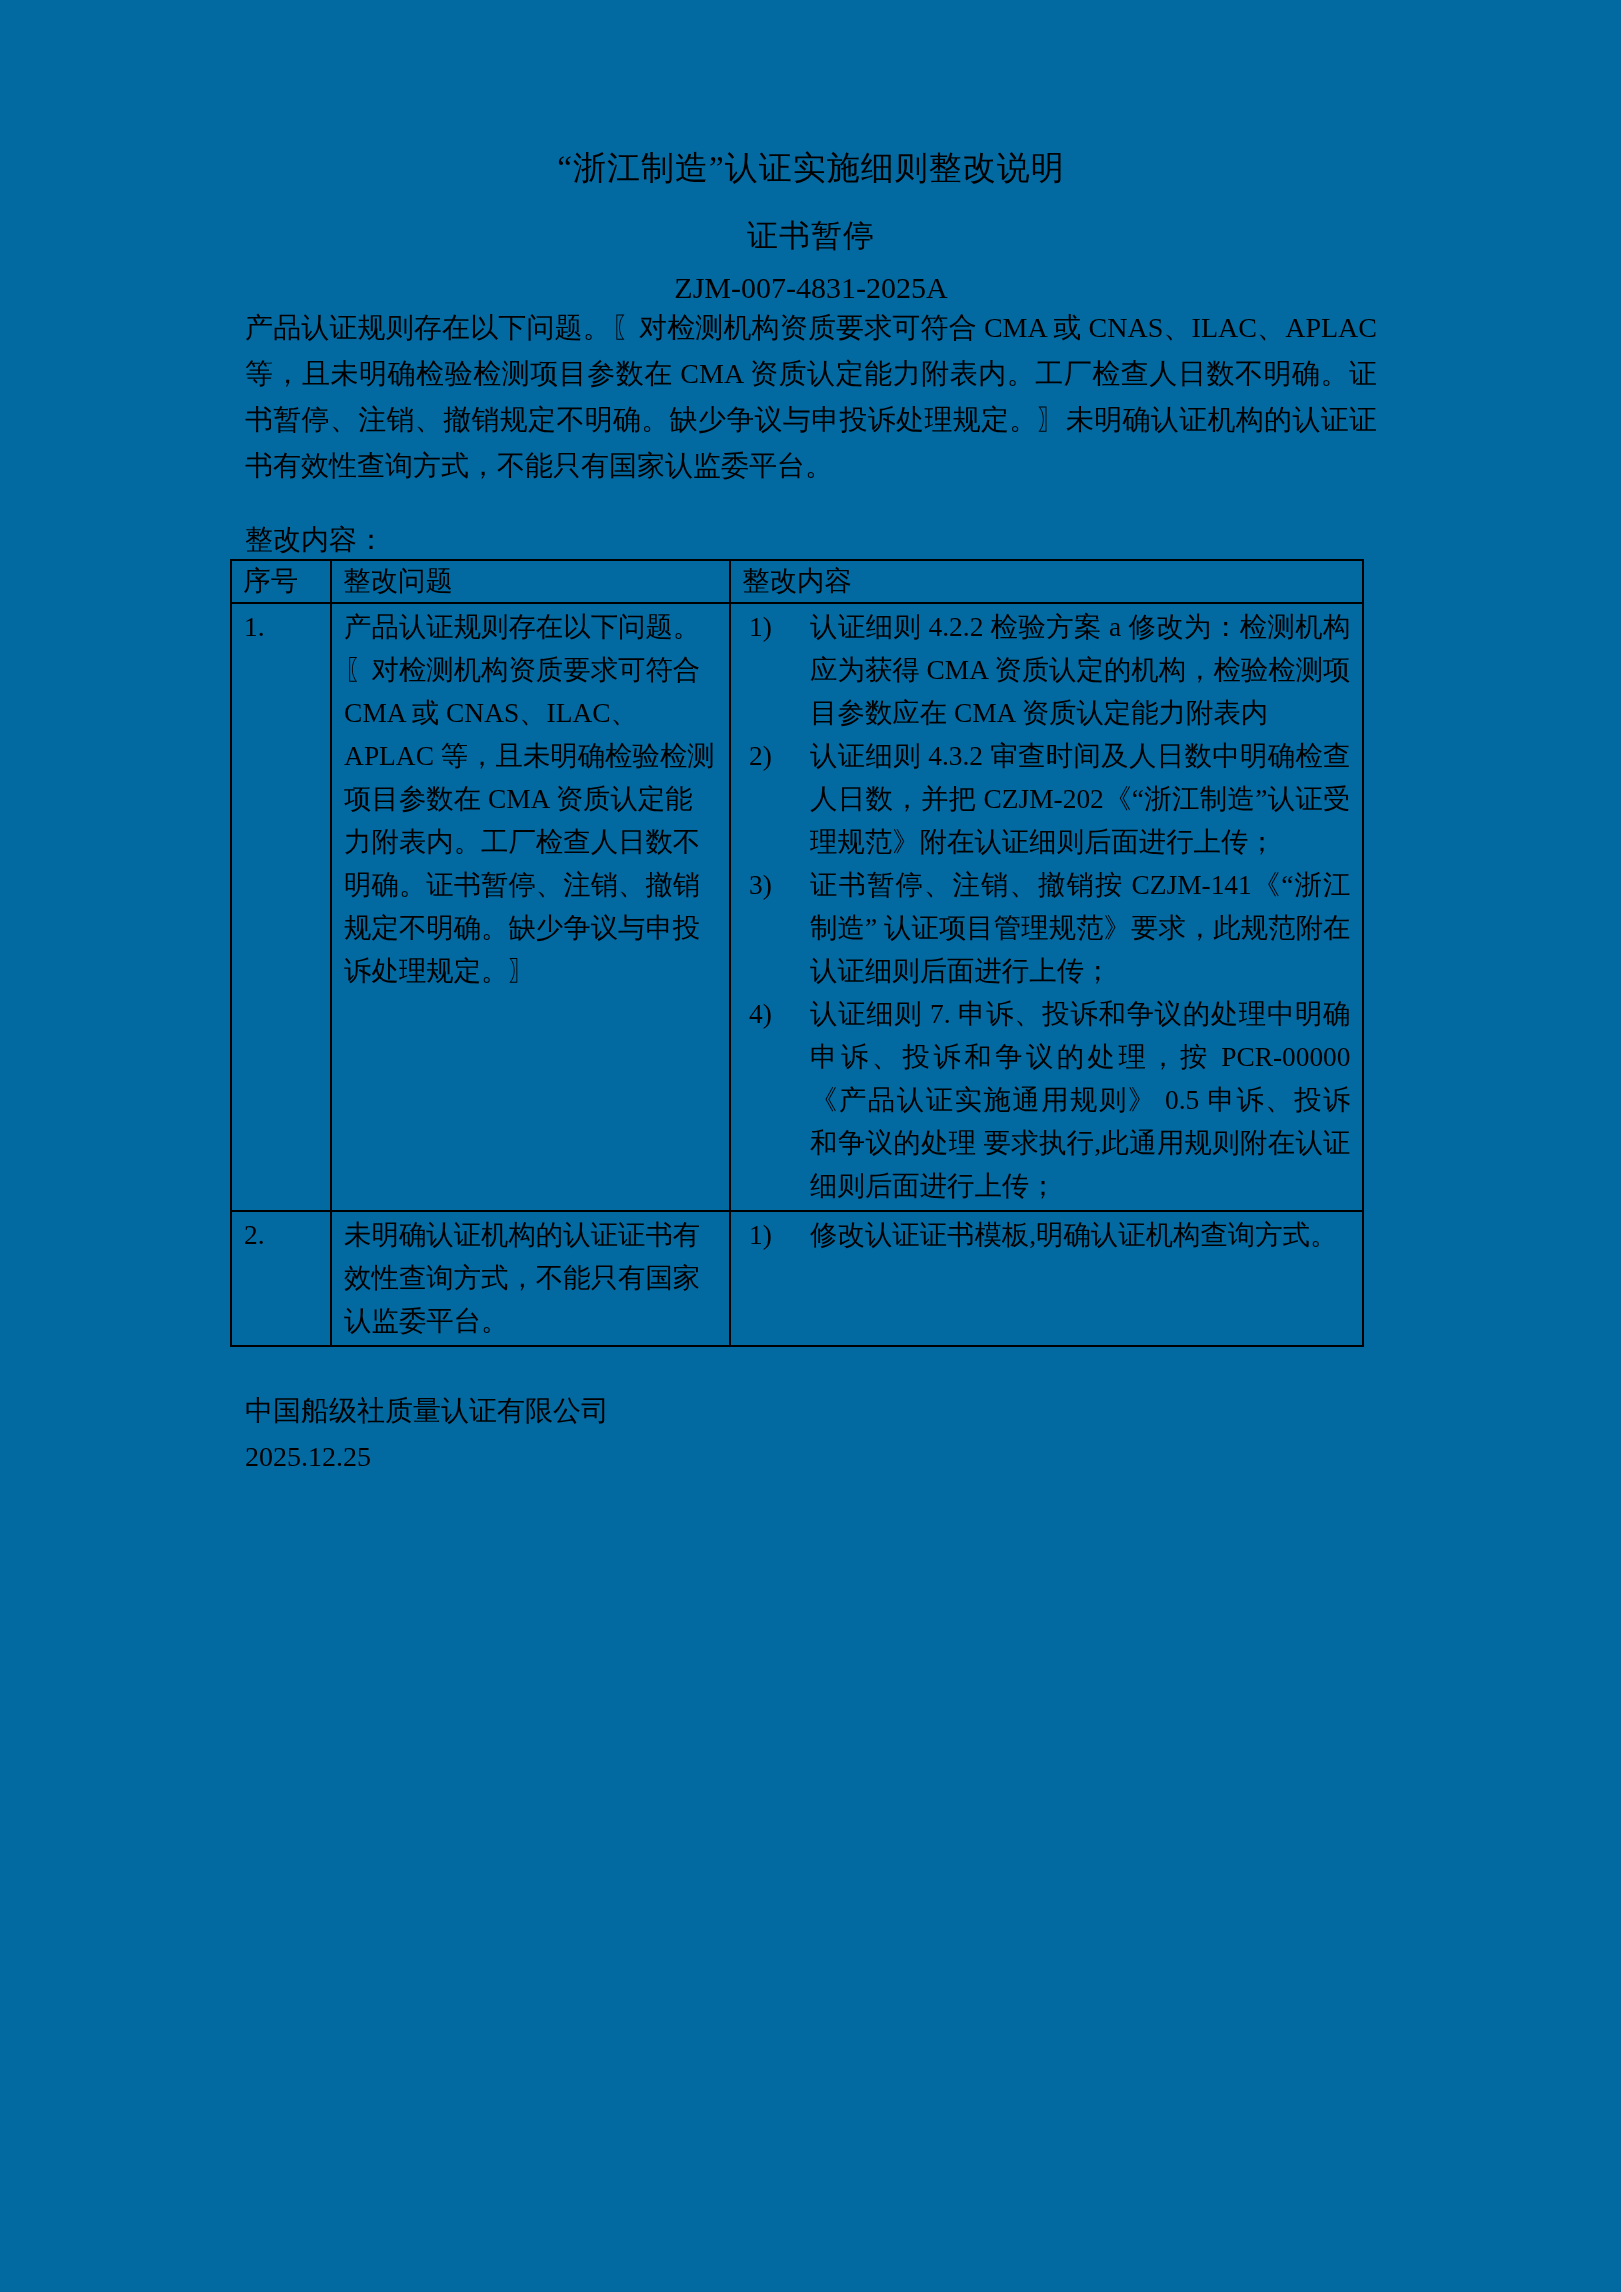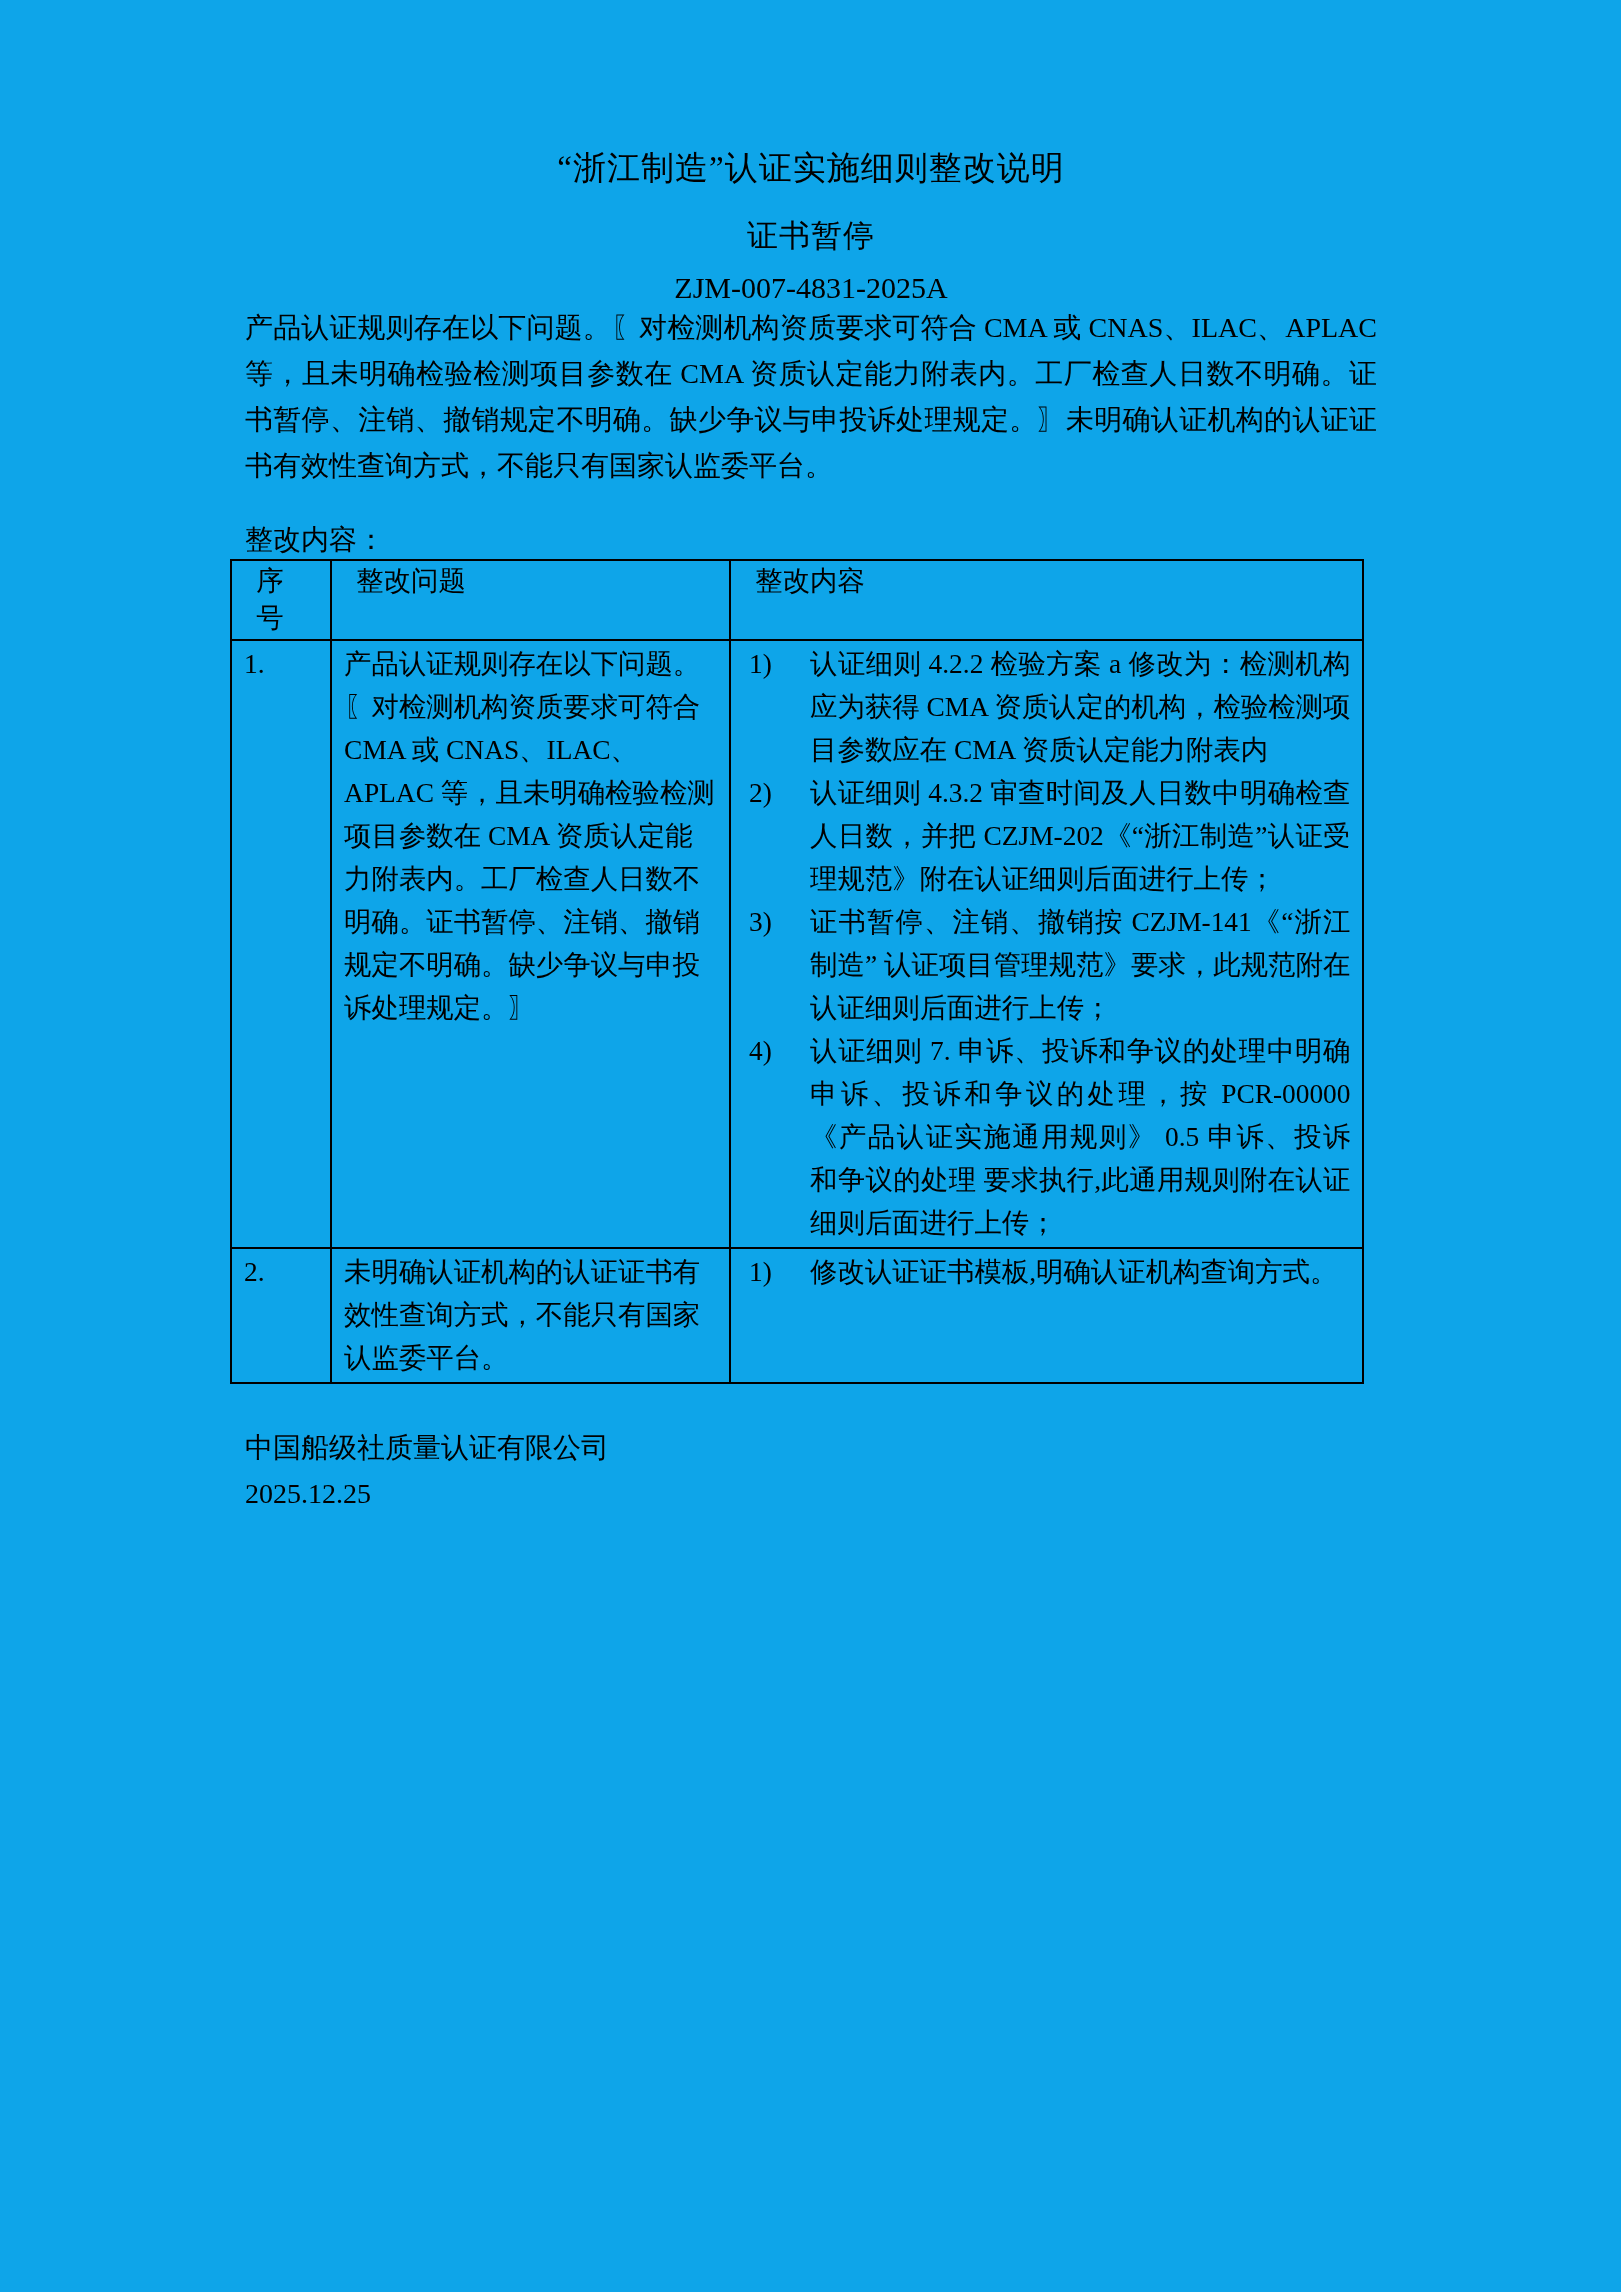--- a/index.html
+++ b/index.html
@@ -9,21 +9,21 @@
   }
   body {
     width: 1621px;
     font-family: "Liberation Serif", "DejaVu Serif", serif;
     color: #000000;
   }
   .page {
     position: relative;
     width: 1621px;
     height: 2293px;
-    background: #0ea5e9;
+    background: #0369a1;
     overflow: hidden;
   }
   .content {
     padding: 0 244px 0 245px; 
   }
   .title {
     margin: 149px 0 0 0;
     font-size: 33px;
     line-height: 39px;
     font-weight: normal;
@@ -67,21 +67,21 @@
     font-size: 27.4px;
   }
   table.rect-table th,
   table.rect-table td {
     border: 2px solid #000000;
     font-weight: normal;
     vertical-align: top;
     text-align: left;
   }
   table.rect-table th {
-    padding: 2px 24px;
+    padding: 2px 11px;
     line-height: 37px;
   }
   table.rect-table td {
     padding: 2px 11.8px;
     line-height: 43px;
   }
   td.cell-no {
     padding-left: 17.6px;
   }
   td.cell-problem {

